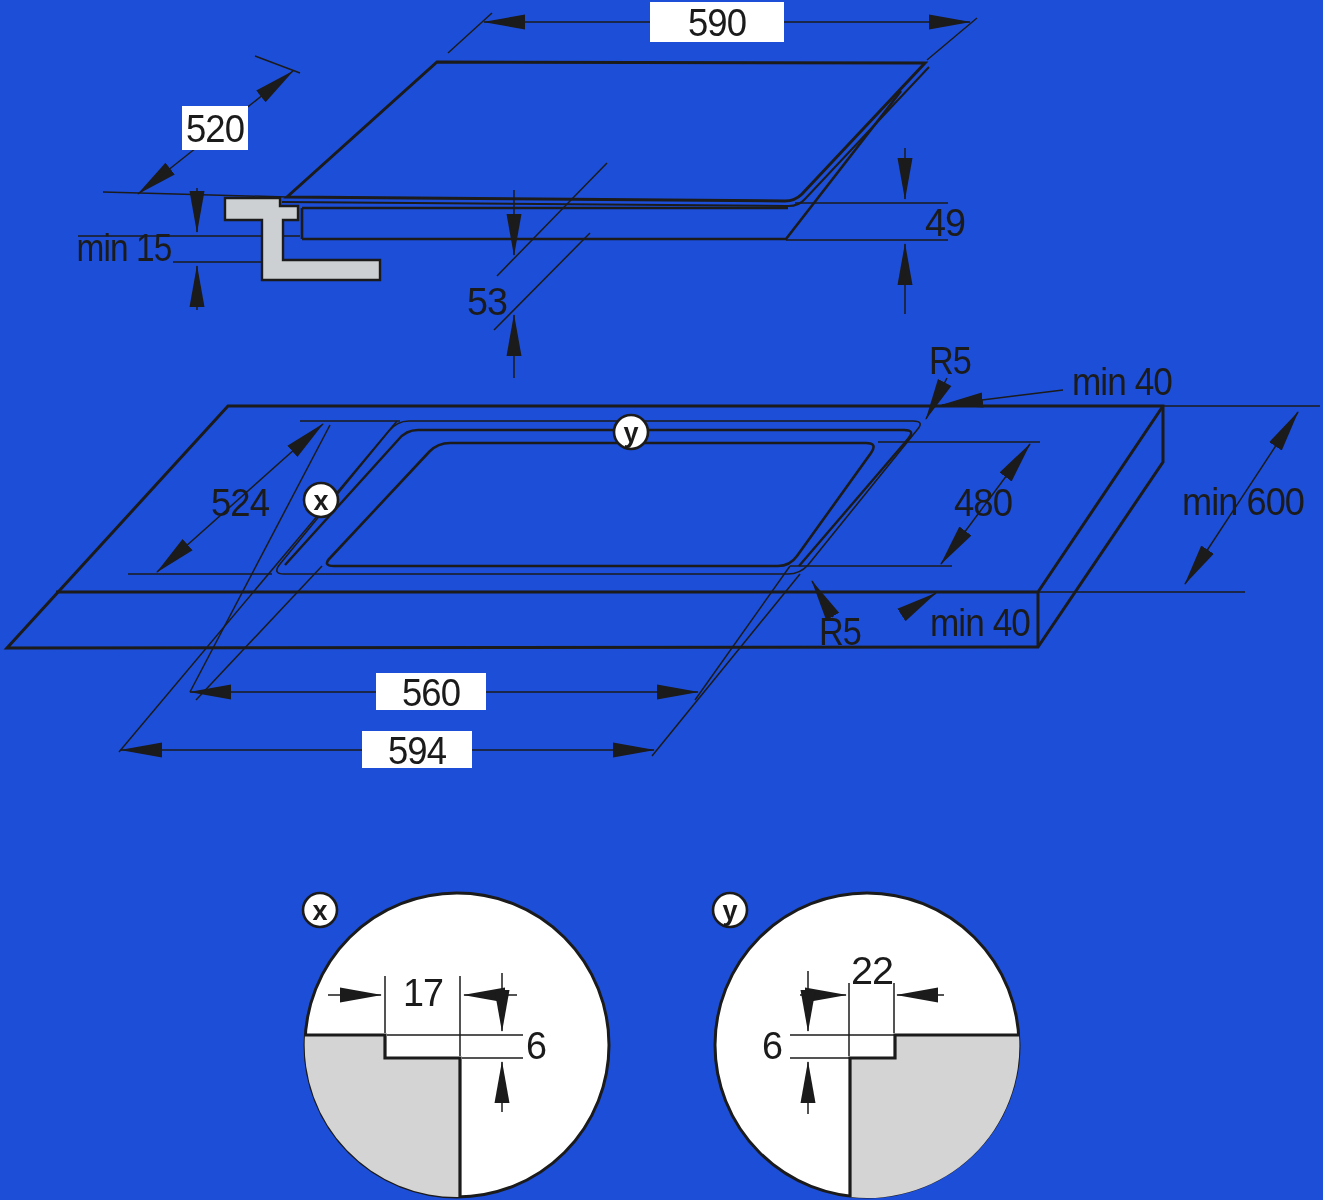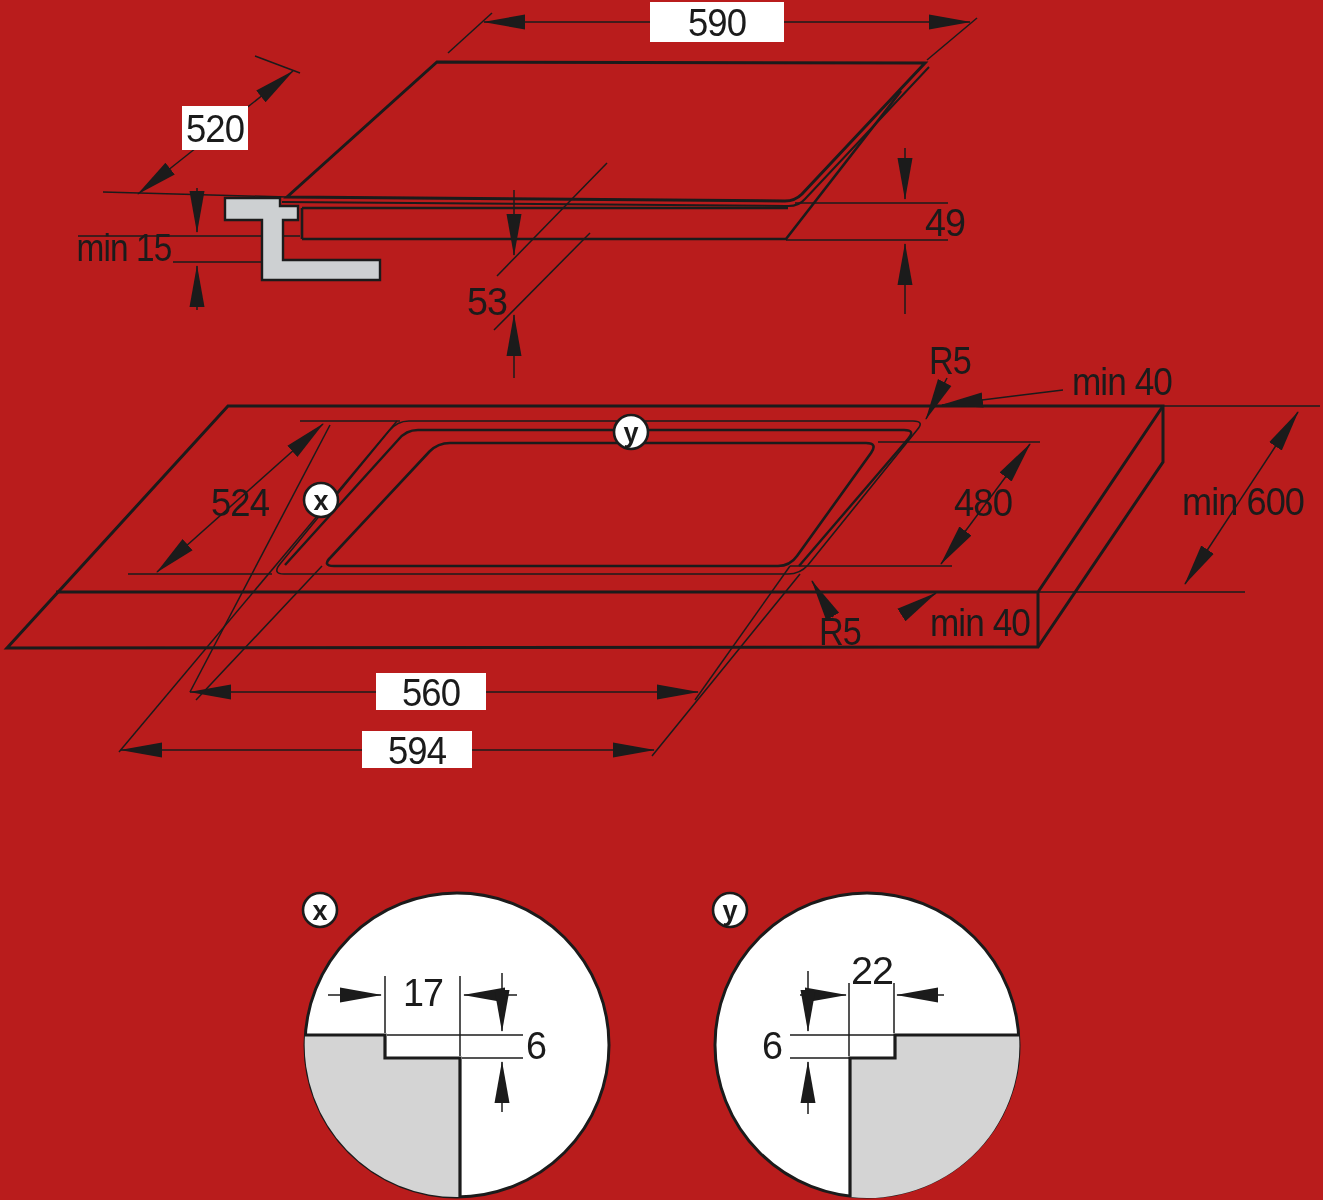--- a/index.html
+++ b/index.html
@@ -1,16 +1,16 @@
 <!DOCTYPE html>
 <html><head>
 <meta charset="utf-8">
 <style>
   html,body{margin:0;padding:0;background:#ffffff;}
-  .stage{position:relative;width:1323px;height:1200px;background:#b91c1c;overflow:hidden;}
+  .stage{position:relative;width:1323px;height:1200px;background:#1d4ed8;overflow:hidden;}
   svg{display:block;}
   text{font-family:"Liberation Sans","DejaVu Sans",sans-serif;fill:#1b1b1b;}
   .dim{font-size:38px;letter-spacing:-1px;}
   .callout{font-size:27px;font-weight:bold;}
   .ln{stroke:#1b1b1b;fill:none;}
   .w3{stroke-width:3px;}
   .w26{stroke-width:2.6px;}
   .w24{stroke-width:2.4px;}
   .w2{stroke-width:2px;}
   .w16{stroke-width:1.6px;}

